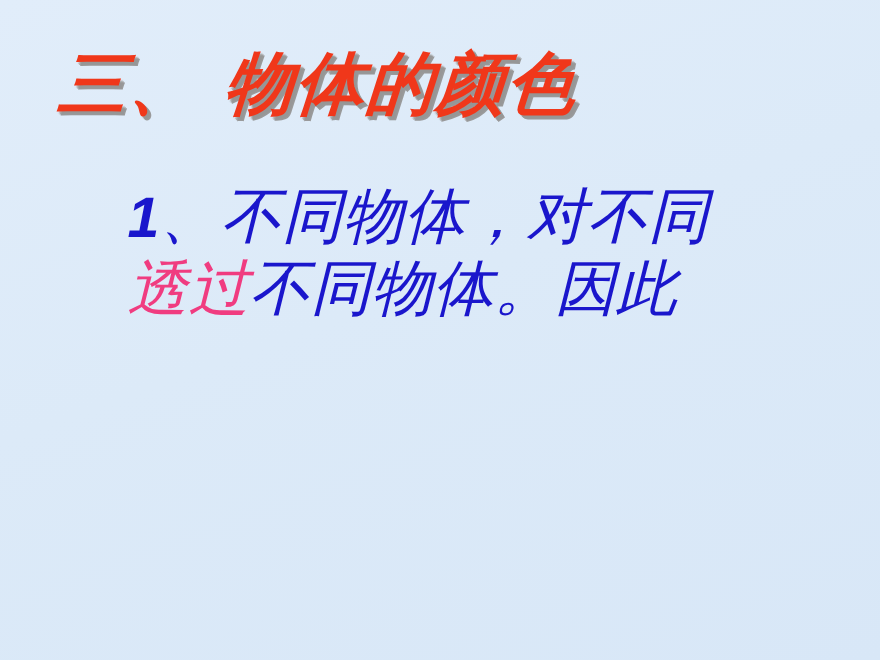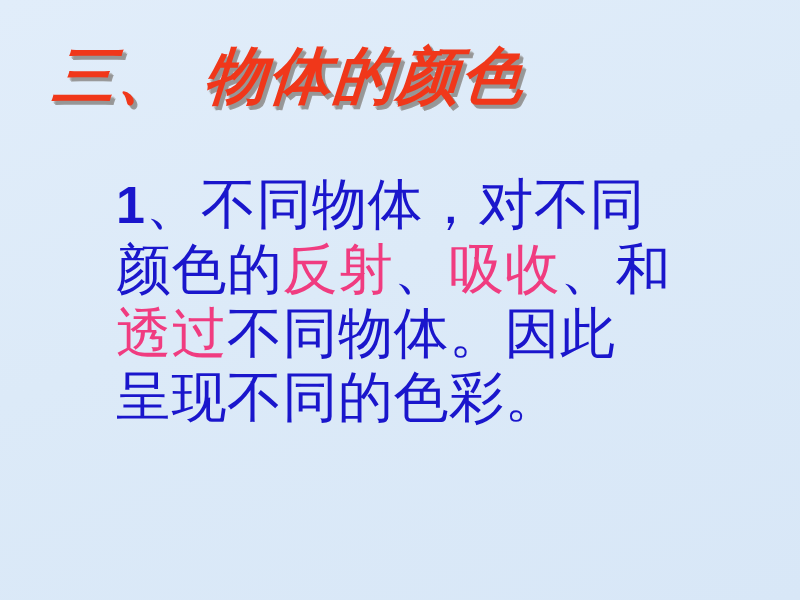--- a/index.html
+++ b/index.html
@@ -49,22 +49,23 @@
        2px 2px 1px rgba(170,170,170,0.85);
     transform: skewX(-4deg);
     transform-origin: left bottom;
     -webkit-font-smoothing: antialiased;
   }
 
   
   #body-block {
     position: absolute;
     left: 116px;
-    top: 172px;
+    top: 164px;
     width: 608px;
+    font-style: italic;
   }
 
   .body-line {
     font-family: "DejaVu Serif", "Liberation Serif", serif;
     font-size: 55px;
     line-height: 64px;
     font-weight: 400;
     letter-spacing: 0.5px;
     white-space: pre;
     color: #1a16cc;
@@ -88,18 +89,16 @@
 
 <div id="slide">
 
   <div id="title-block">
     <h1 id="slide-title" data-bind="title.text">三、 物体的颜色</h1>
   </div>
 
   <div id="body-block">
 
   <p class="body-line"><span class="num seg-blue" data-bind="body.lines.0.segments.0.text">1</span><span class="seg-blue" data-bind="body.lines.0.segments.1.text">、不同物体，对不同</span></p>
-      <p class="body-line"><span class="seg-blue" data-bind="body.lines.1.segments.0.text">颜色的</span><span class="seg-pink" data-bind="body.lines.1.segments.1.text">反射</span><span class="seg-blue" data-bind="body.lines.1.segments.2.text">、</span><span class="seg-pink" data-bind="body.lines.1.segments.3.text">吸收</span><span class="seg-blue" data-bind="body.lines.1.segments.4.text">、和</span></p>
       <p class="body-line"><span class="seg-pink" data-bind="body.lines.2.segments.0.text">透过</span><span class="seg-blue" data-bind="body.lines.2.segments.1.text">不同物体。因此</span></p>
-      <p class="body-line"><span class="seg-blue" data-bind="body.lines.3.segments.0.text">呈现不同的色彩。</span></p>
     </div>
 
 </div>
 
 </body></html>

